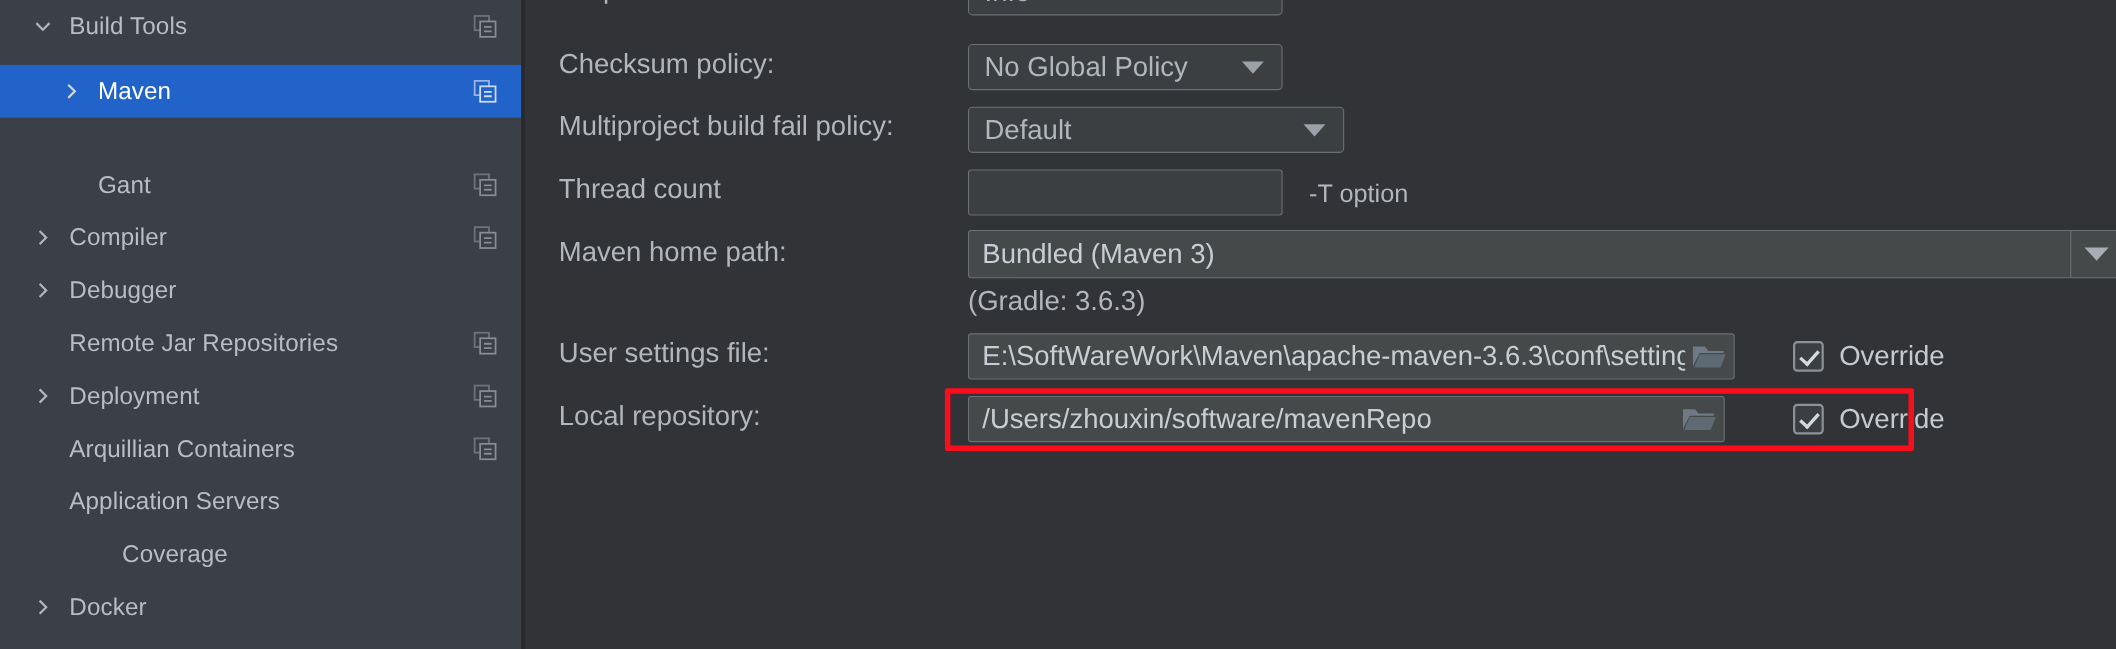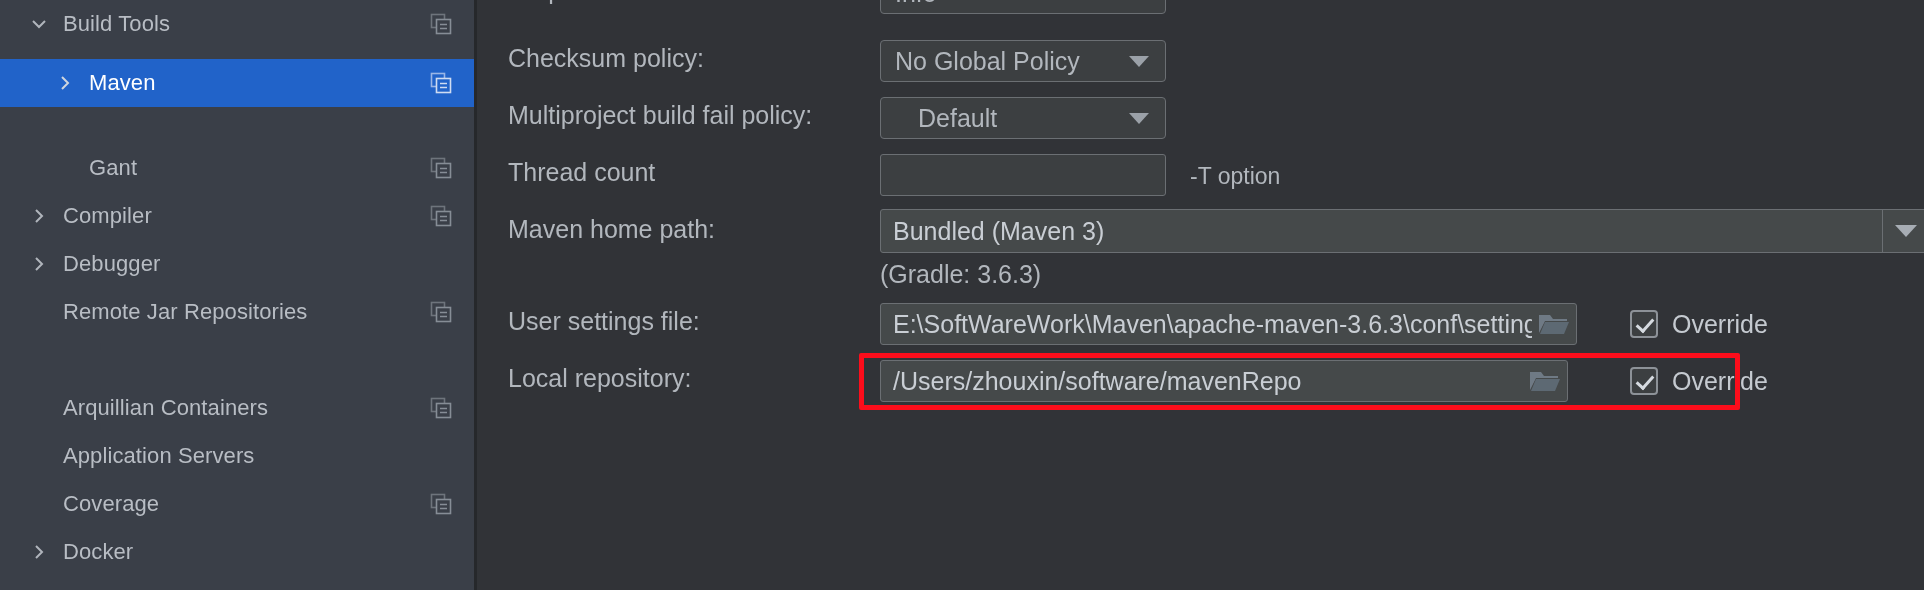--- a/index.html
+++ b/index.html
@@ -325,37 +325,52 @@
       <span class="tree-label">Remote Jar Repositories</span>
       <span class="copy-icon">
         <svg width="22" height="22" viewBox="0 0 22 22">
             <rect x="1.5" y="1.5" width="13" height="13" fill="none" stroke="#6e747c" stroke-width="1.6"></rect>
             <rect x="6.5" y="6.5" width="14" height="14" fill="#3a3f48" stroke="#868d96" stroke-width="1.6"></rect>
             <path d="M10 11.5h7M10 15.5h7" stroke="#868d96" stroke-width="1.6"></path>
           </svg>
       </span>
     </div>
 
+    <div class="tree-row lvl1" style="top:336px;position:absolute;">
+      <span class="twisty">
+        <svg width="20" height="20" viewBox="0 0 20 20">
+            <path d="M7 4 L13 10 L7 16" fill="none" stroke="#b0b5bc" stroke-width="2"></path>
+          </svg>
+      </span>
+      <span class="tree-label">Deployment</span>
+      <span class="copy-icon">
+        <svg width="22" height="22" viewBox="0 0 22 22">
+            <rect x="1.5" y="1.5" width="13" height="13" fill="none" stroke="#6e747c" stroke-width="1.6"></rect>
+            <rect x="6.5" y="6.5" width="14" height="14" fill="#3a3f48" stroke="#868d96" stroke-width="1.6"></rect>
+            <path d="M10 11.5h7M10 15.5h7" stroke="#868d96" stroke-width="1.6"></path>
+          </svg>
+      </span>
+    </div>
 
     <div class="tree-row lvl1" style="top:384px;position:absolute;">
       <span class="tree-label">Arquillian Containers</span>
       <span class="copy-icon">
         <svg width="22" height="22" viewBox="0 0 22 22">
             <rect x="1.5" y="1.5" width="13" height="13" fill="none" stroke="#6e747c" stroke-width="1.6"></rect>
             <rect x="6.5" y="6.5" width="14" height="14" fill="#3a3f48" stroke="#868d96" stroke-width="1.6"></rect>
             <path d="M10 11.5h7M10 15.5h7" stroke="#868d96" stroke-width="1.6"></path>
           </svg>
       </span>
     </div>
 
     <div class="tree-row lvl1" style="top:432px;position:absolute;">
       <span class="tree-label">Application Servers</span>
     </div>
 
-    <div class="tree-row lvl1" style="top:480px;position:absolute;">
+    <div class="tree-row lvl1" style="top:480px;position:absolute;margin-left:48px;">
       <span class="tree-label">Coverage</span>
       <span class="copy-icon">
         <svg width="22" height="22" viewBox="0 0 22 22">
             <rect x="1.5" y="1.5" width="13" height="13" fill="none" stroke="#6e747c" stroke-width="1.6"></rect>
             <rect x="6.5" y="6.5" width="14" height="14" fill="#3a3f48" stroke="#868d96" stroke-width="1.6"></rect>
             <path d="M10 11.5h7M10 15.5h7" stroke="#868d96" stroke-width="1.6"></path>
           </svg>
       </span>
     </div>
 
@@ -380,21 +395,21 @@
 
     </div>
 
     <div class="field-label" style="top:34px;">Checksum policy:</div>
     <div class="combo" style="left:403px; top:40px; width:286px;">
       <span class="combo-text">No Global Policy</span>
       <span class="caret"></span>
     </div>
 
     <div class="field-label" style="top:91px;">Multiproject build fail policy:</div>
-    <div class="combo" style="left:403px; top:97px; width:286px;padding-left:23px;">
+    <div class="combo" style="left:403px; top:97px; width:342px;">
       <span class="combo-text">Default</span>
       <span class="caret"></span>
     </div>
 
     <div class="field-label" style="top:148px;">Thread count</div>
     <div class="textfield empty" style="left:403px; top:154px; width:286px;">
       <span class="tf-text"></span>
     </div>
     <div class="hint-text" style="left:713px; top:163px;">-T option</div>
 

